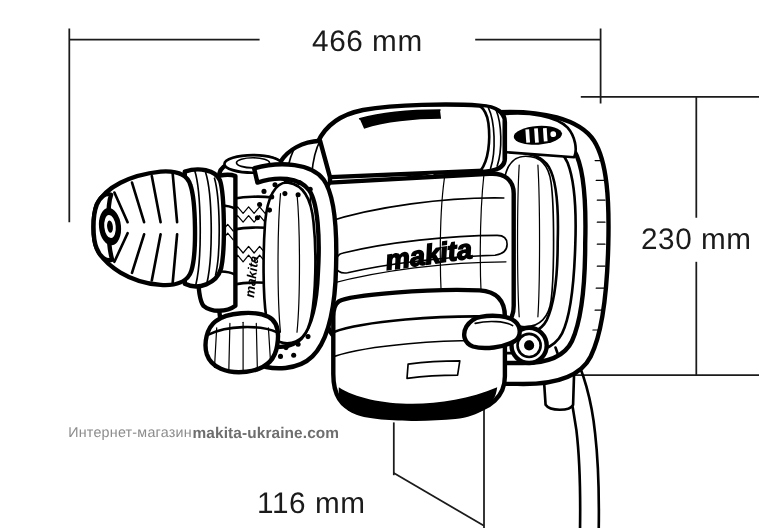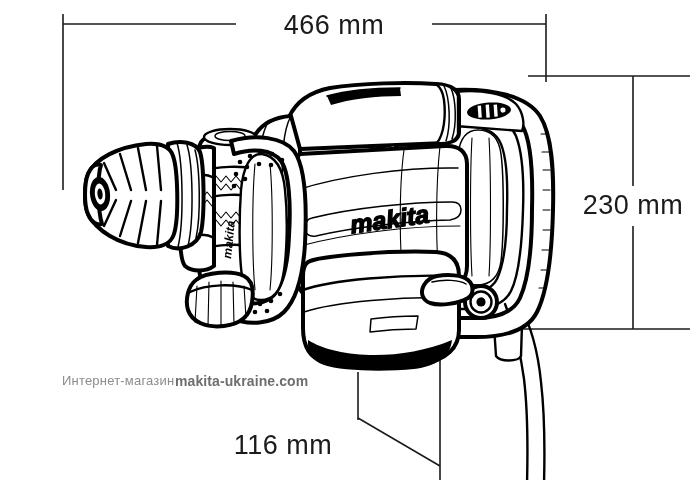--- a/index.html
+++ b/index.html
@@ -10,21 +10,21 @@
   }
   body {
     width: 700px;
     height: 480px;
     position: relative;
     overflow: hidden;
     font-family: "Liberation Sans", sans-serif;
   }
   #stage {
     position: absolute;
-    left: 0; top: 4px;
+    left: 0; top: 16px;
     width: 700px;
     height: 336px;
     background: #ffffff;
   }
   svg#drawing {
     position: absolute;
     left: 0; top: 0;
     width: 700px;
     height: 480px;
     display: block;

